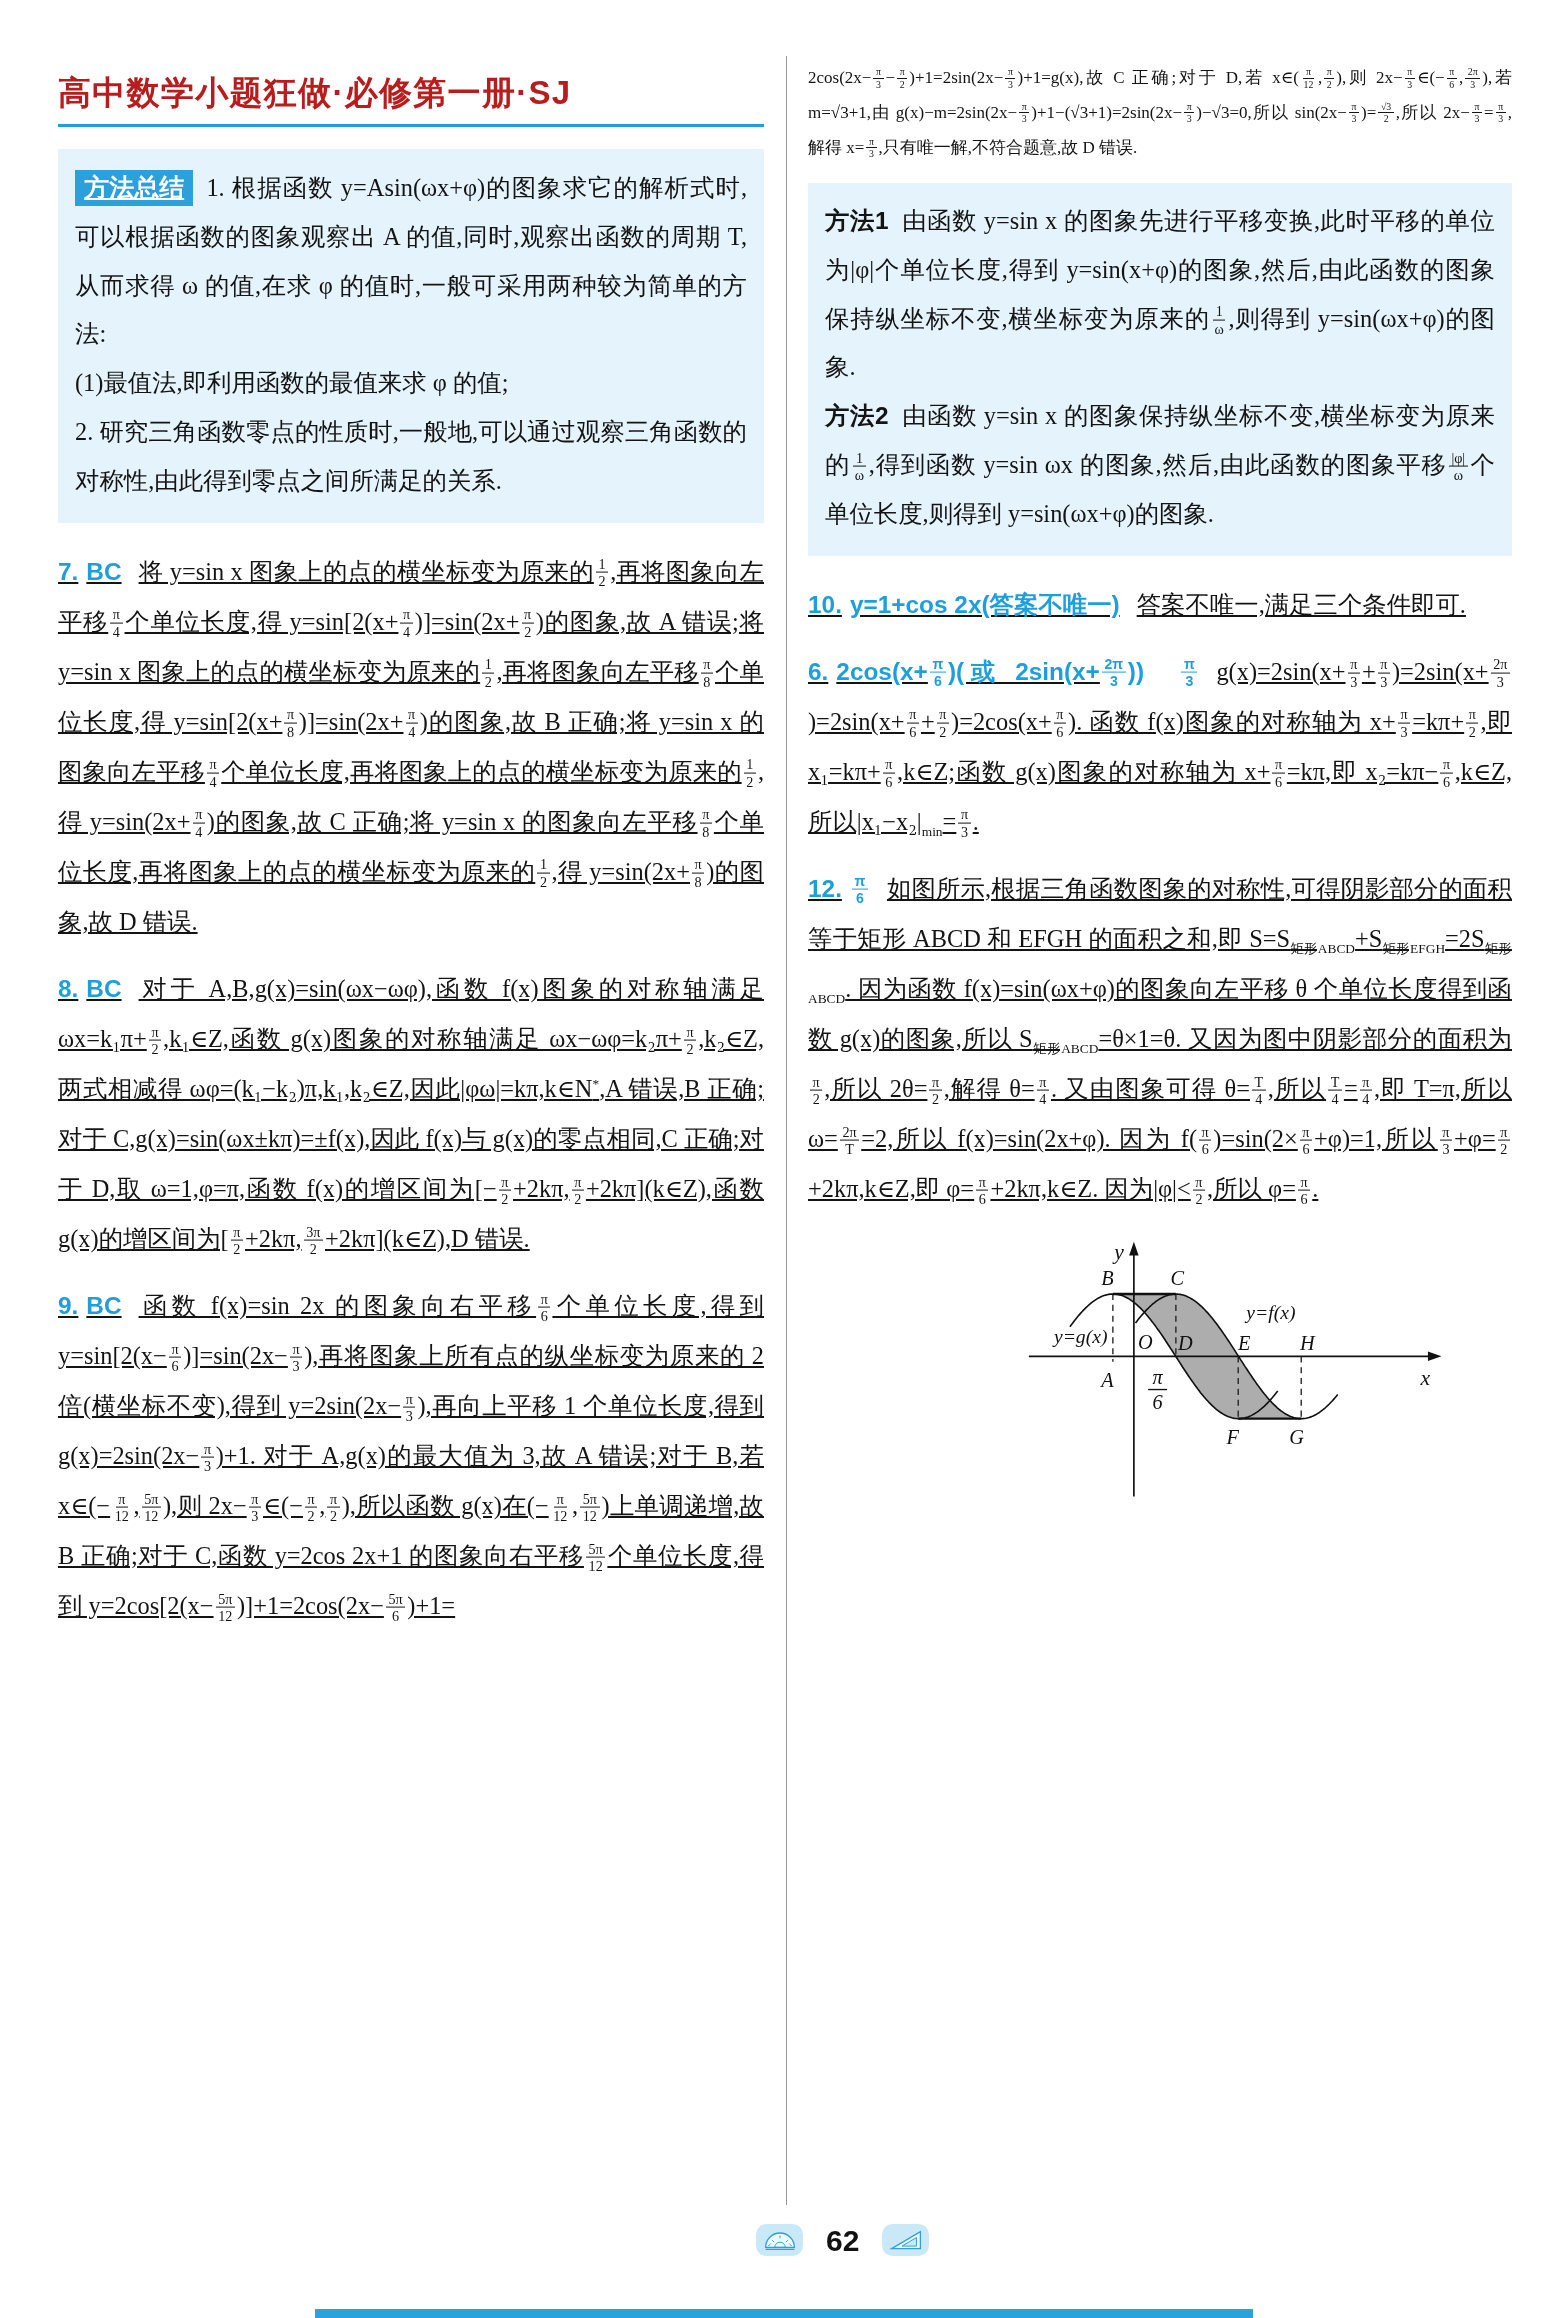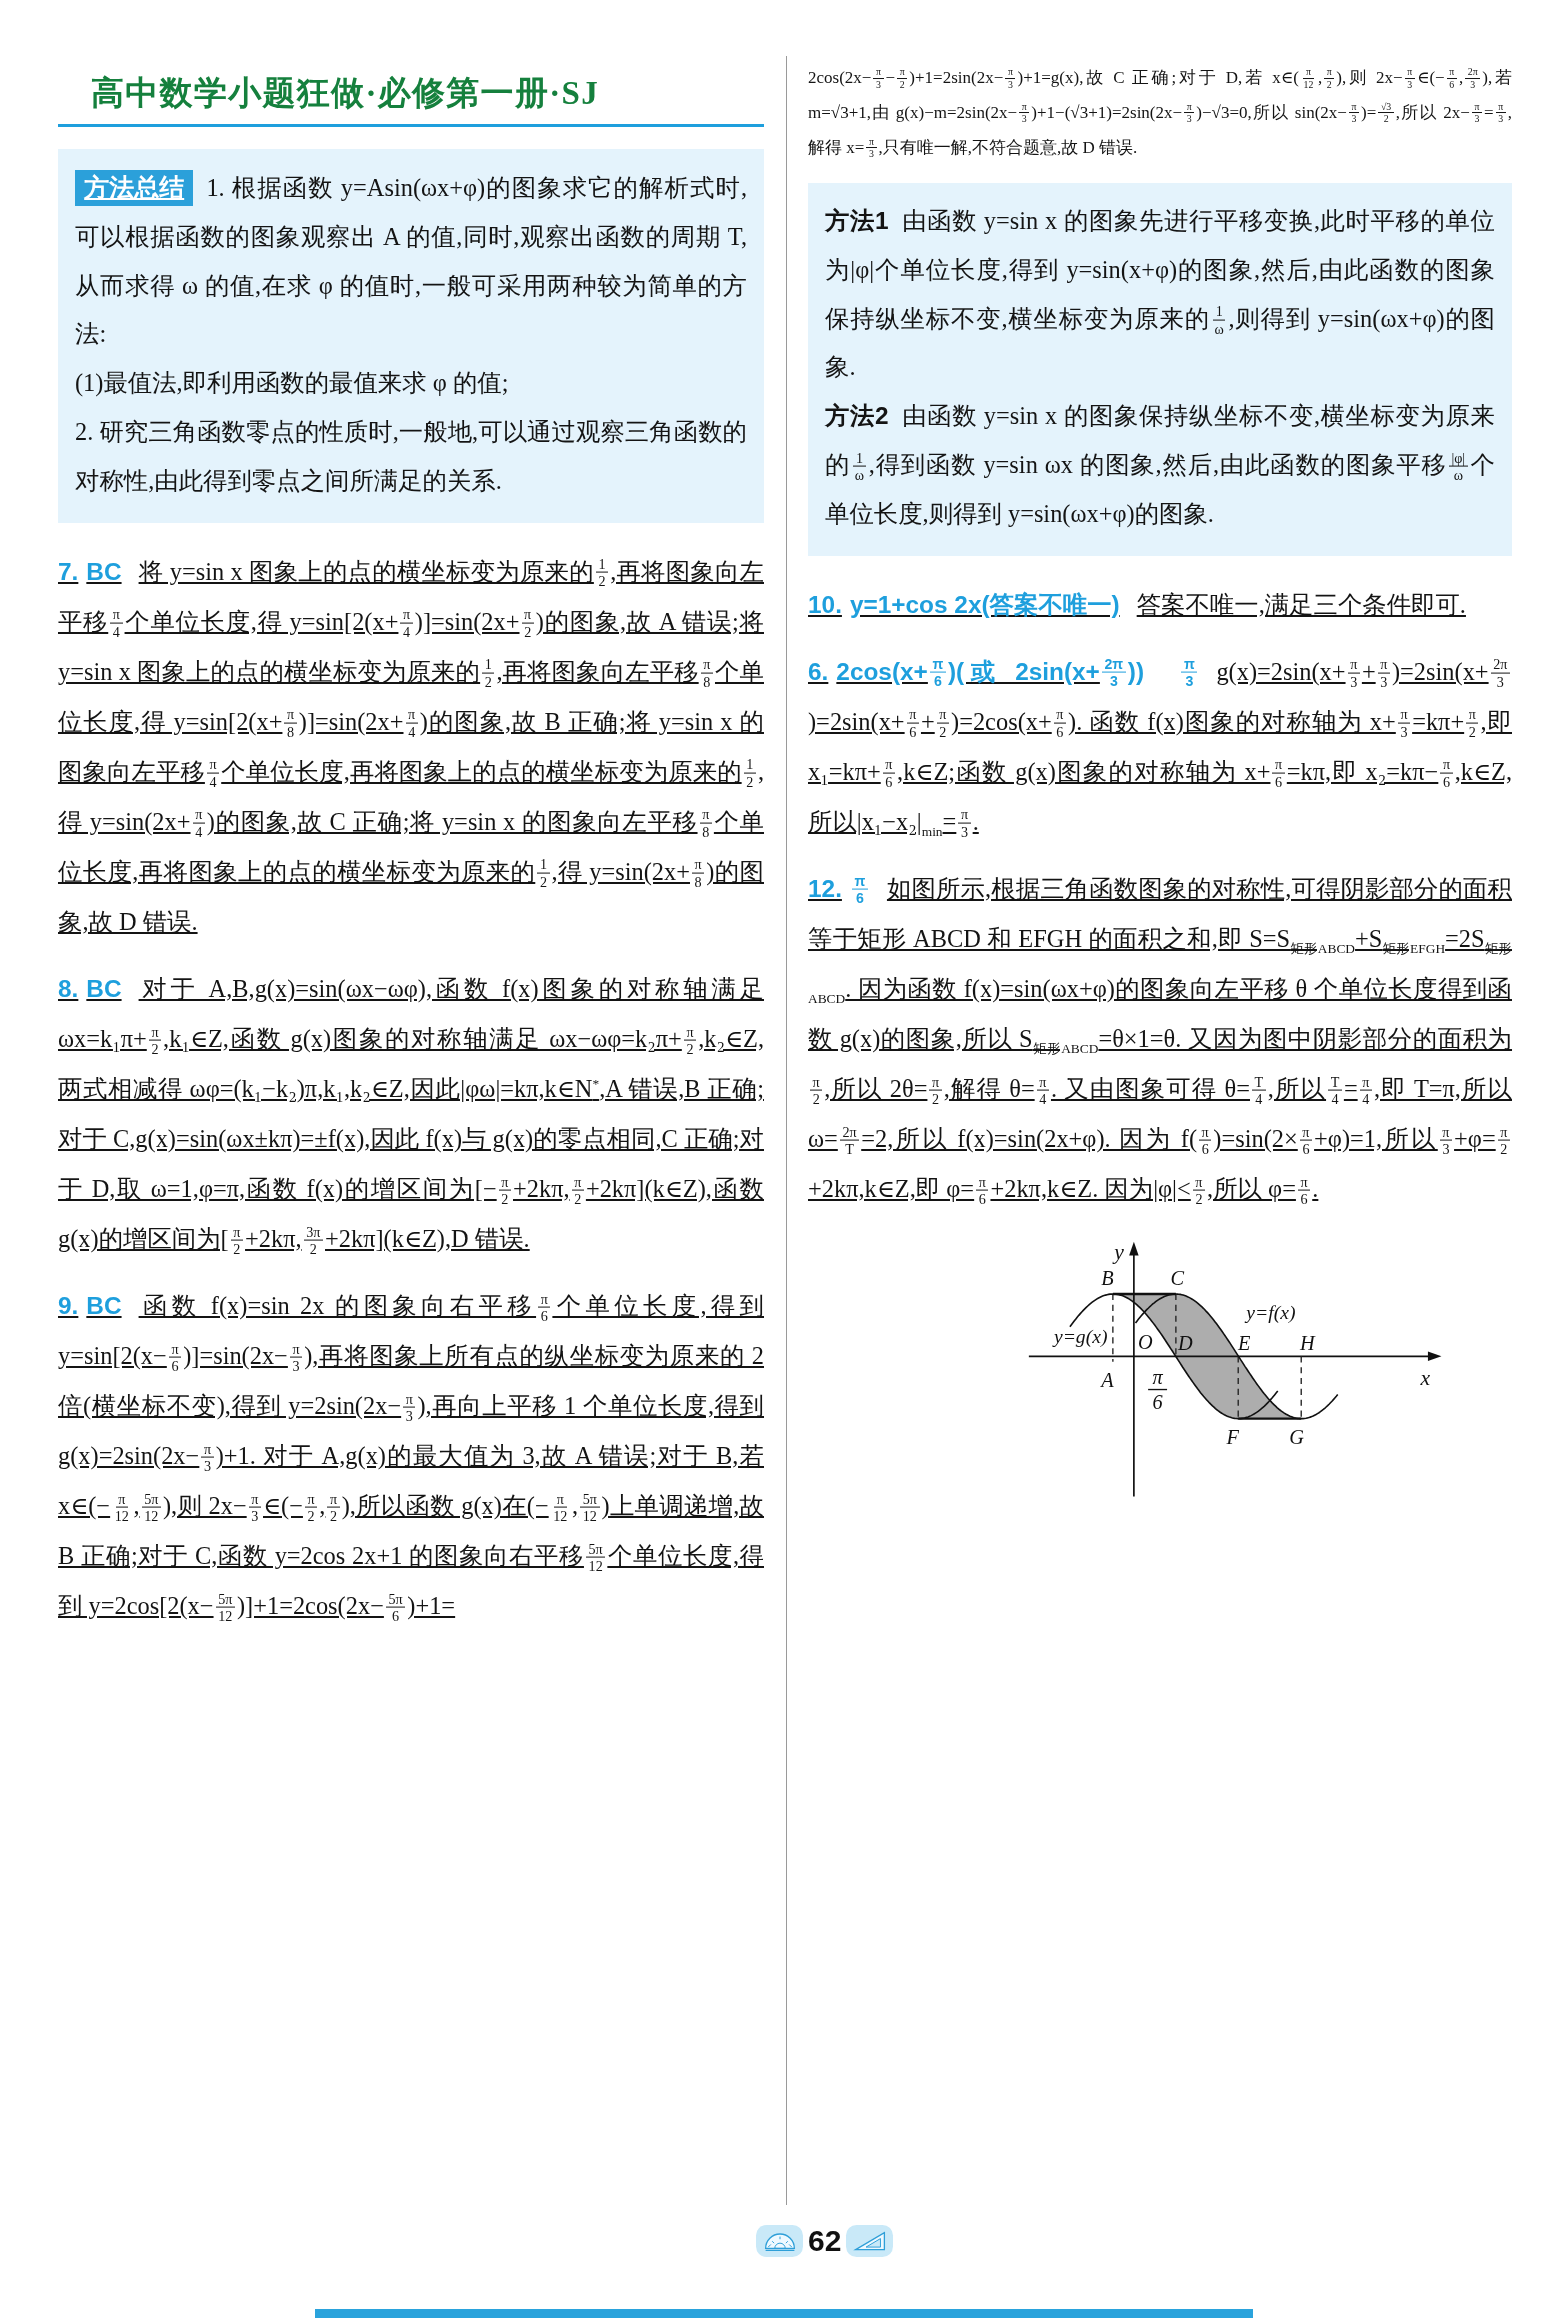--- a/index.html
+++ b/index.html
@@ -4,22 +4,22 @@
 <style>
   html,body{margin:0;padding:0;background:#fff;}
   .page{position:relative;width:1564px;height:2319px;background:#ffffff;overflow:hidden;
         font-family:"Liberation Serif","DejaVu Serif",serif;color:#141414;}
   
   .col-left{position:absolute;left:58px;top:71px;width:706px;}
   .col-right{position:absolute;left:808px;top:61px;width:704px;}
   .divider{position:absolute;left:786px;top:56px;width:1.3px;height:2149px;background:#9a9a9a;}
   
   .header{border-bottom:3.3px solid #1e9fdd;padding-bottom:8px;margin-bottom:22.4px;}
-  .header .title{font-family:Liberation Serif, serif;font-weight:bold;
-                 font-size:33px;color:#15803d;letter-spacing:1.3px;margin-left:33px;}
+  .header .title{font-family:Liberation Sans, sans-serif;font-weight:bold;
+                 font-size:33px;color:#b91c1c;letter-spacing:1.3px;}
   
   .box{background:#e4f3fc;padding:14.5px 17px 17px 17px;margin-bottom:24px;}
   .box p{margin:0;font-size:24.4px;line-height:2.0;text-align:justify;}
   .badge{display:inline-block;background:#2ba0da;color:#fff;font-family:"Liberation Sans","DejaVu Sans",sans-serif;
          font-weight:bold;font-size:25px;line-height:1.35;padding:1.3px 9.2px;margin-right:13px;vertical-align:baseline;text-decoration:underline;}
   .mlabel{font-family:"Liberation Sans","DejaVu Sans",sans-serif;font-weight:bold;margin-right:13px;}
   
   .prob{margin:0 0 17px 0;font-size:24.4px;line-height:2.05;text-align:justify;text-decoration:underline;}
   .pnum,.pans{font-family:"Liberation Sans","DejaVu Sans",sans-serif;font-weight:bold;color:#1e9fdd;}
   .pnum{margin-right:8px;}
@@ -30,21 +30,21 @@
   .frac{display:inline-flex;flex-direction:column;align-items:center;vertical-align:middle;
         font-size:0.58em;line-height:1.15;margin:0 2px;transform:translateY(-0.1em);}
   .frac .fn{border-bottom:1.3px solid currentColor;padding:0 2.6px;white-space:nowrap;}
   .frac .fd{padding:0 2.6px;white-space:nowrap;}
   sub{font-size:0.55em;}
   sup{font-size:0.55em;}
   
   .figure{margin:4px 0 0 210px;}
   .fig-text{font-family:"Liberation Serif","DejaVu Serif",serif;font-style:italic;fill:#111;}
   
-  .footer{position:absolute;top:2224px;left:756px;display:flex;align-items:center;gap:5px;}
+  .footer{position:absolute;top:2224px;left:756px;display:flex;align-items:flex-start;gap:23px;}
   .chip{width:47px;height:32px;background:#c9e9f8;border-radius:10.5px;display:flex;align-items:center;justify-content:center;}
   .pageno{font-family:"Liberation Sans","DejaVu Sans",sans-serif;font-weight:bold;font-size:30px;color:#111;}
   .bottom-bar{position:absolute;top:2309px;left:315px;width:938px;height:10px;background:#2aa3dc;}
 </style>
 </head>
 <body>
 
 <div class="page">
 
   <div class="divider"></div>

